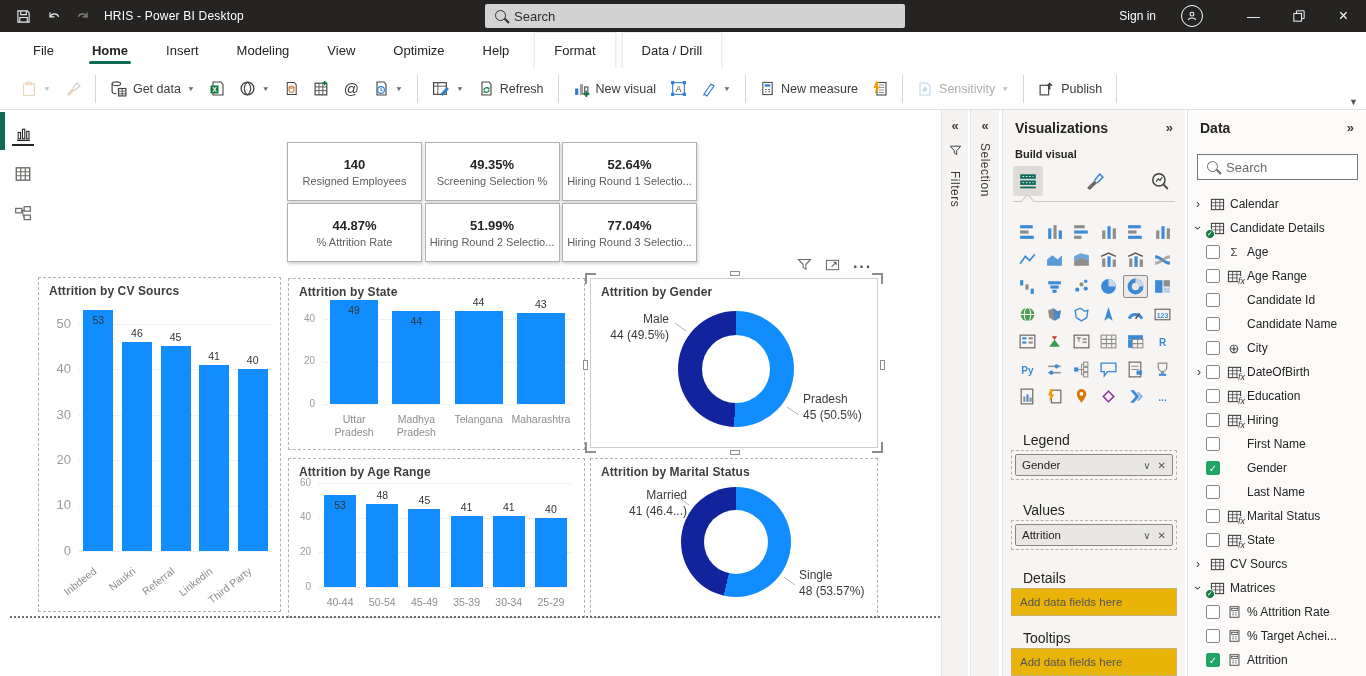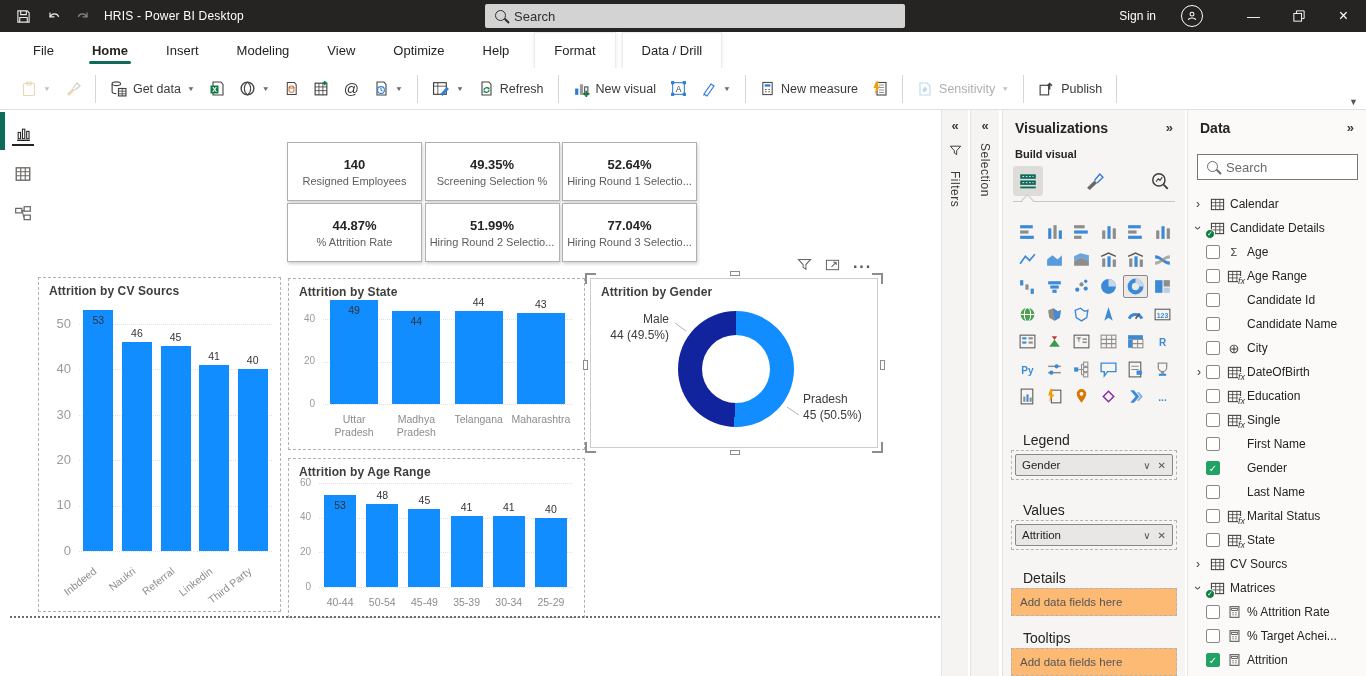--- a/index.html
+++ b/index.html
@@ -74,21 +74,21 @@
   .panelhead{position:absolute;left:12px;top:10px;font-size:14px;font-weight:bold;color:#252423}
   .panelexp{position:absolute;right:12px;top:10px;font-size:13px;font-weight:bold;color:#3b3a39}
   .buildlbl{position:absolute;left:12px;top:38px;font-size:11px;font-weight:bold;color:#252423}
   .mode{position:absolute;width:30px;height:30px;display:flex;align-items:center;justify-content:center;border-radius:3px}
   .mode.sel{background:#dedcd9}
   .mode-divider{position:absolute;left:10px;top:91px;width:162px;border-top:1px solid #c9c7c5}
   .notch{position:absolute;left:20px;top:86px;width:9px;height:9px;background:#f6f5f3;border-top:1px solid #c9c7c5;border-left:1px solid #c9c7c5;transform:rotate(45deg)}
   .chip{position:absolute;width:25px;height:23px;display:flex;align-items:center;justify-content:center;border-radius:2px}
   .chip.sel{background:#eceae8;border:1px solid #8a8886}
   .welllbl{position:absolute;left:20px;font-size:14px;color:#252423}
-  .welldash{position:absolute;left:8px;width:166px;border:1px dashed #b5b3b1;background:#fdba74;display:flex;align-items:center;font-size:11.5px;color:#555}
+  .welldash{position:absolute;left:8px;width:166px;border:1px dashed #b5b3b1;background:#eab308;display:flex;align-items:center;font-size:11.5px;color:#555}
   .pillwrap{position:absolute;left:8px;width:166px;border:1px dashed #b5b3b1;padding:3px}
   .pill{height:22px;background:#e9e7e5;border:1px solid #8a8886;border-radius:2px;display:flex;align-items:center;font-size:11.5px;color:#252423;padding:0 6px}
   .pill .grow{flex:1}
   .pill .pic{color:#555;font-size:10px;margin-left:7px}
 
   
   .datapanel{position:absolute;left:1187px;top:110px;width:179px;height:566px;background:#fbfaf9;border-left:1px solid #e6e4e2}
   .dsearch{position:absolute;left:9px;top:44px;width:161px;height:26px;border:1px solid #7a7876;background:#fff;display:flex;align-items:center;font-size:13px;color:#6d6b69}
   .trow{position:absolute;left:0;width:179px;height:24px;display:flex;align-items:center;font-size:12px;color:#252423;white-space:nowrap}
   .exp{width:10px;font-size:12px;color:#3b3a39;display:inline-block;text-align:center}
@@ -448,20 +448,38 @@
         <div class="bar" data-interactable="true" style="left: 161.583px; top: 56.9333px; width: 32px; height: 71.0667px; background: rgb(17, 141, 255);"></div>
         <div class="blabel" data-interactable="false" style="left: 151.583px; top: 41.9333px; width: 52px;">41</div>
         <div class="xcat" data-interactable="false" style="left: 156.5px; top: 137px; width: 42.1667px;">35-39</div>
         <div class="bar" data-interactable="true" style="left: 203.75px; top: 56.9333px; width: 32px; height: 71.0667px; background: rgb(17, 141, 255);"></div>
         <div class="blabel" data-interactable="false" style="left: 193.75px; top: 41.9333px; width: 52px;">41</div>
         <div class="xcat" data-interactable="false" style="left: 198.667px; top: 137px; width: 42.1667px;">30-34</div>
         <div class="bar" data-interactable="true" style="left: 245.917px; top: 58.6667px; width: 32px; height: 69.3333px; background: rgb(17, 141, 255);"></div>
         <div class="blabel" data-interactable="false" style="left: 235.917px; top: 43.6667px; width: 52px;">40</div>
         <div class="xcat" data-interactable="false" style="left: 240.833px; top: 137px; width: 42.1667px;">25-29</div>
       </div>
+    <div class="visual dash" id="chart-marital" data-interactable="true" style="left:548px;top:348px;width:288px;height:160px">
+        <div class="vtitle" data-interactable="false">Attrition by Marital Status</div>
+        <div class="donut" data-interactable="true" style="left: 90px; top: 28px; width: 110px; height: 110px; background: conic-gradient(rgb(17, 141, 255) 0deg, rgb(17, 141, 255) 53.57%, rgb(18, 35, 158) 53.57%, rgb(18, 35, 158) 100%);">
+          <div class="hole" style="left: 23px; top: 23px; width: 64px; height: 64px;"></div>
+        </div>
+        <div class="dlabel" data-interactable="false" style="right: 190px; top: 28px; text-align: right;">
+          <div>Married</div>
+          <div>41 (46.4...)</div>
+        </div>
+        <div class="dlabel" data-interactable="false" style="left: 208px; top: 108px; text-align: left;">
+          <div>Single</div>
+          <div>48 (53.57%)</div>
+        </div>
+        <svg class="leaders" width="286" height="158">
+          <polyline points="98,46 87,38" fill="none" stroke="#b5b3b1" stroke-width="1"></polyline>
+          <polyline points="193,118 204,126" fill="none" stroke="#b5b3b1" stroke-width="1"></polyline>
+        </svg>
+      </div>
 
     <div class="vheader" style="left:755px;top:148px" data-interactable="false">
       <span data-interactable="true"><svg width="15" height="14" viewBox="0 0 16 15">
             <path d="M1.5 1.5 H14.5 L9.5 7 V12 L6.5 10 V7 Z" fill="none" stroke="#666" stroke-width="1.1"></path>
           </svg></span>
       <span data-interactable="true"><svg width="15" height="14" viewBox="0 0 16 15">
             <rect x="1.5" y="2.5" width="13" height="10" fill="none" stroke="#666" stroke-width="1.1"></rect>
             <path d="M7 9.5 L12 4.5 M12 4.5 H8.8 M12 4.5 V7.6" stroke="#666" stroke-width="1.1" fill="none"></path>
           </svg></span>
       <span data-interactable="true" style="font-weight:bold;letter-spacing:1px">···</span>
@@ -915,21 +933,21 @@
         </div>
         <div class="trow" data-interactable="true" style="top: 298px; padding-left: 18px;">
           <span class="cb" data-interactable="true" style="margin-left: 0px;"></span>
           <span class="ticon" data-interactable="false" style="margin-left: 5px;">
             <svg width="15" height="15" viewBox="0 0 16 16">
               <rect x="1.5" y="2.5" width="13" height="11" fill="none" stroke="#3b3a39" stroke-width="1.1"></rect>
               <path d="M1.5 6 H14.5 M1.5 9.5 H14.5 M6 2.5 V13.5 M10.5 2.5 V13.5" stroke="#3b3a39" stroke-width=".8"></path>
             </svg>
             <span class="fxg" style="position:absolute;right:-2px;bottom:-2px;background:#fbfaf9">fx</span>
           </span>
-          <span data-interactable="false" style="margin-left: 4px;">Single</span>
+          <span data-interactable="false" style="margin-left: 4px;">Hiring</span>
         </div>
         <div class="trow" data-interactable="true" style="top: 322px; padding-left: 18px;">
           <span class="cb" data-interactable="true" style="margin-left: 0px;"></span>
           <span class="ticon" data-interactable="false" style="margin-left: 5px;"></span>
           <span data-interactable="false" style="margin-left: 4px;">First Name</span>
         </div>
         <div class="trow" data-interactable="true" style="top: 346px; padding-left: 18px;">
           <span class="cb on" data-interactable="true" style="margin-left: 0px;">✓</span>
           <span class="ticon" data-interactable="false" style="margin-left: 5px;"></span>
           <span data-interactable="false" style="margin-left: 4px;">Gender</span>

